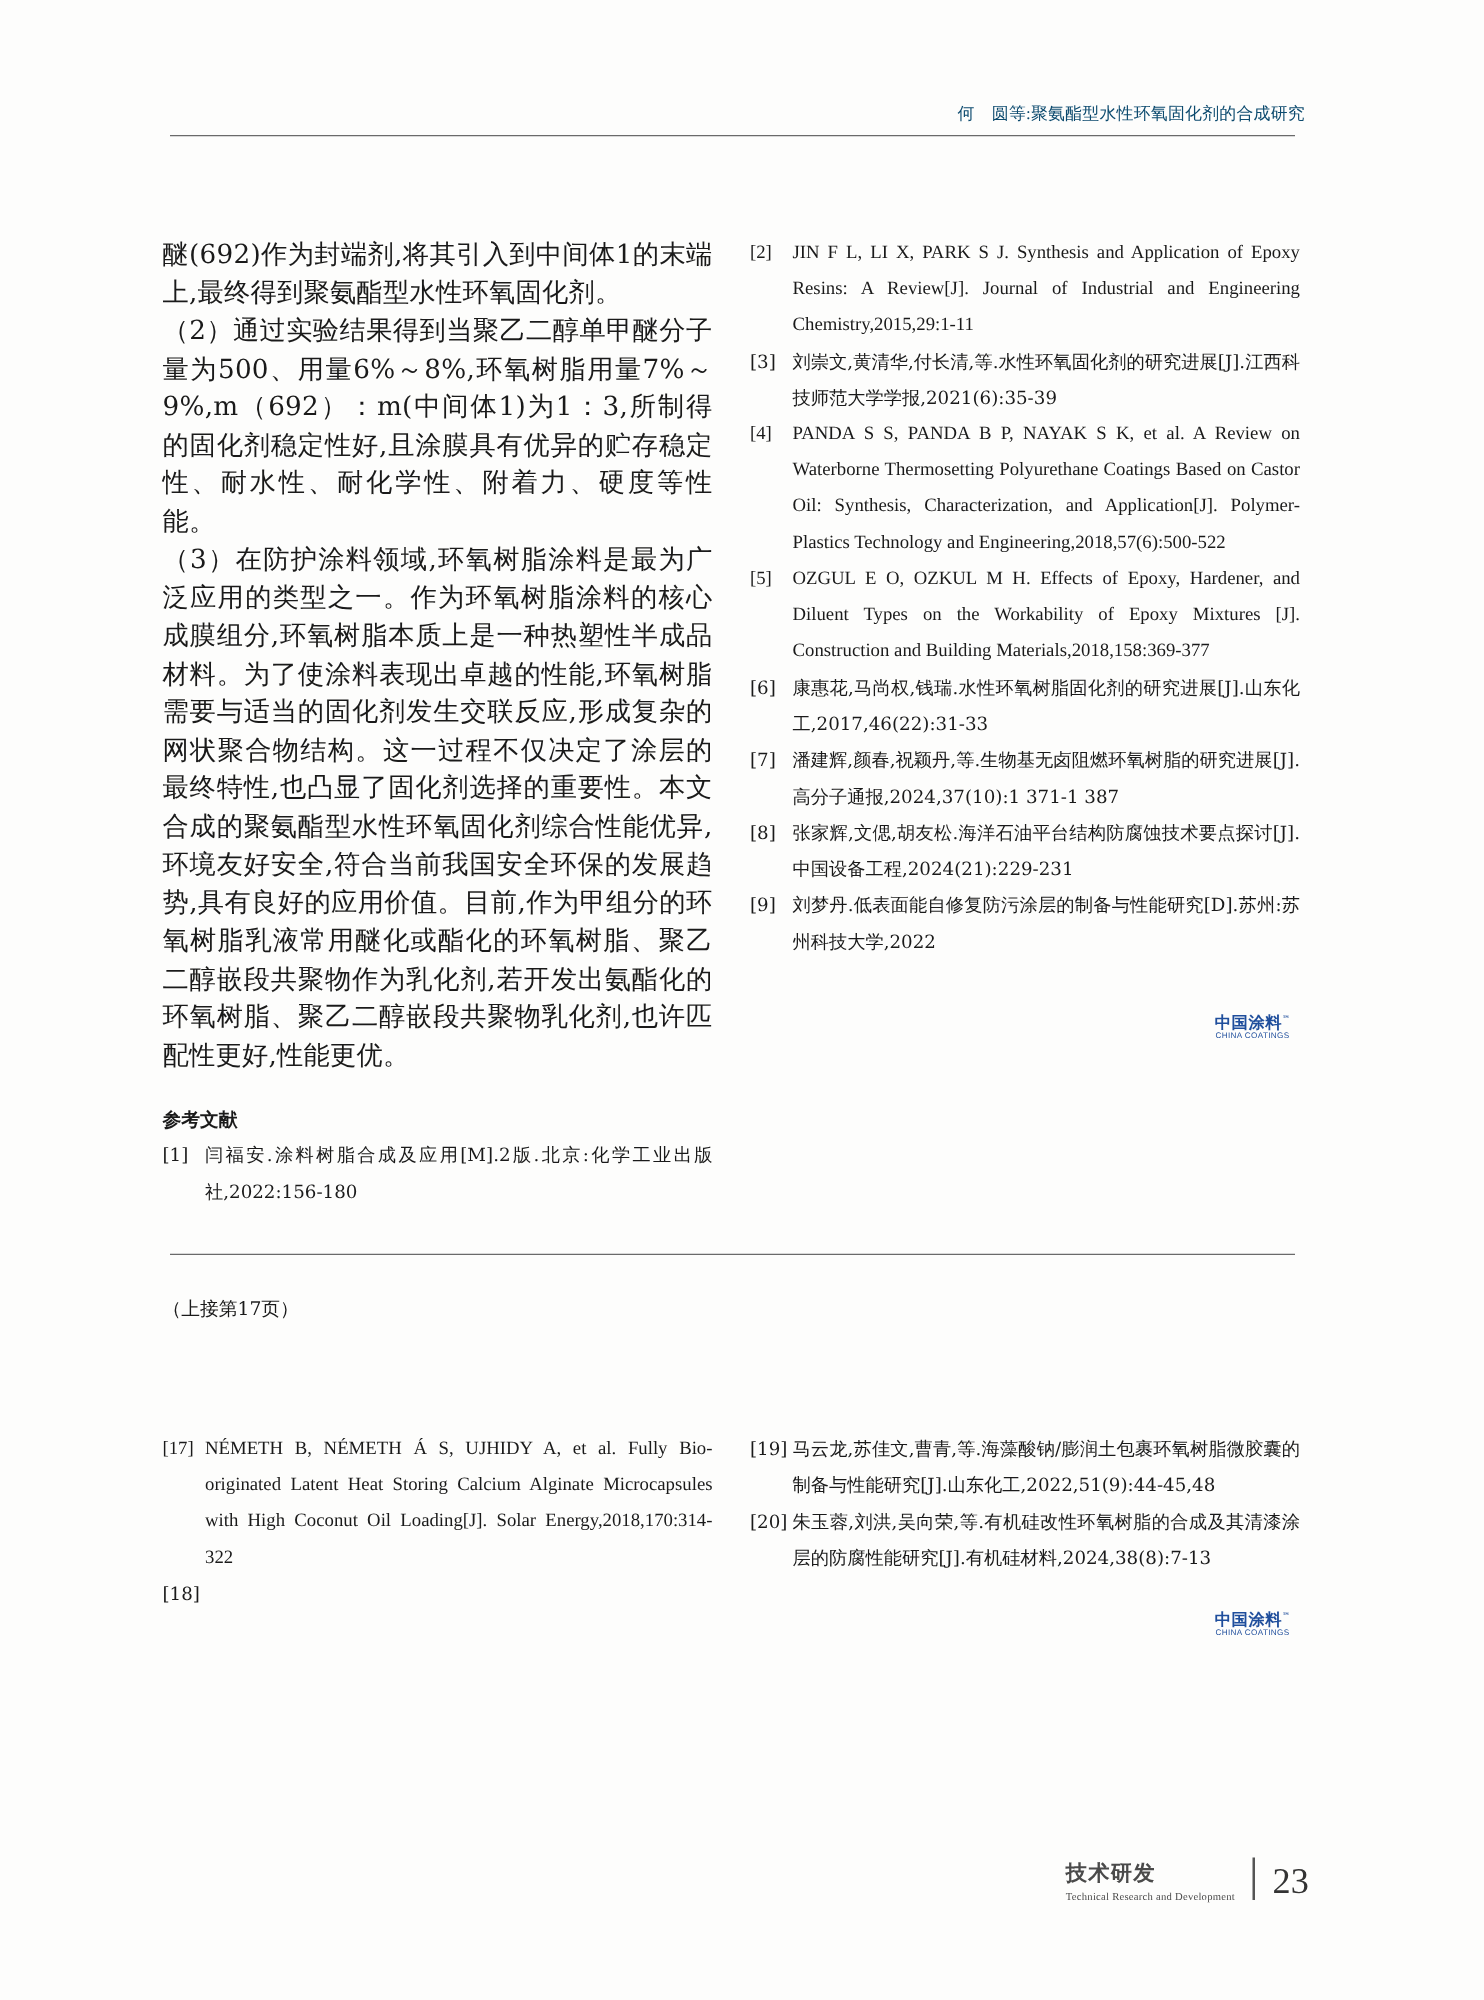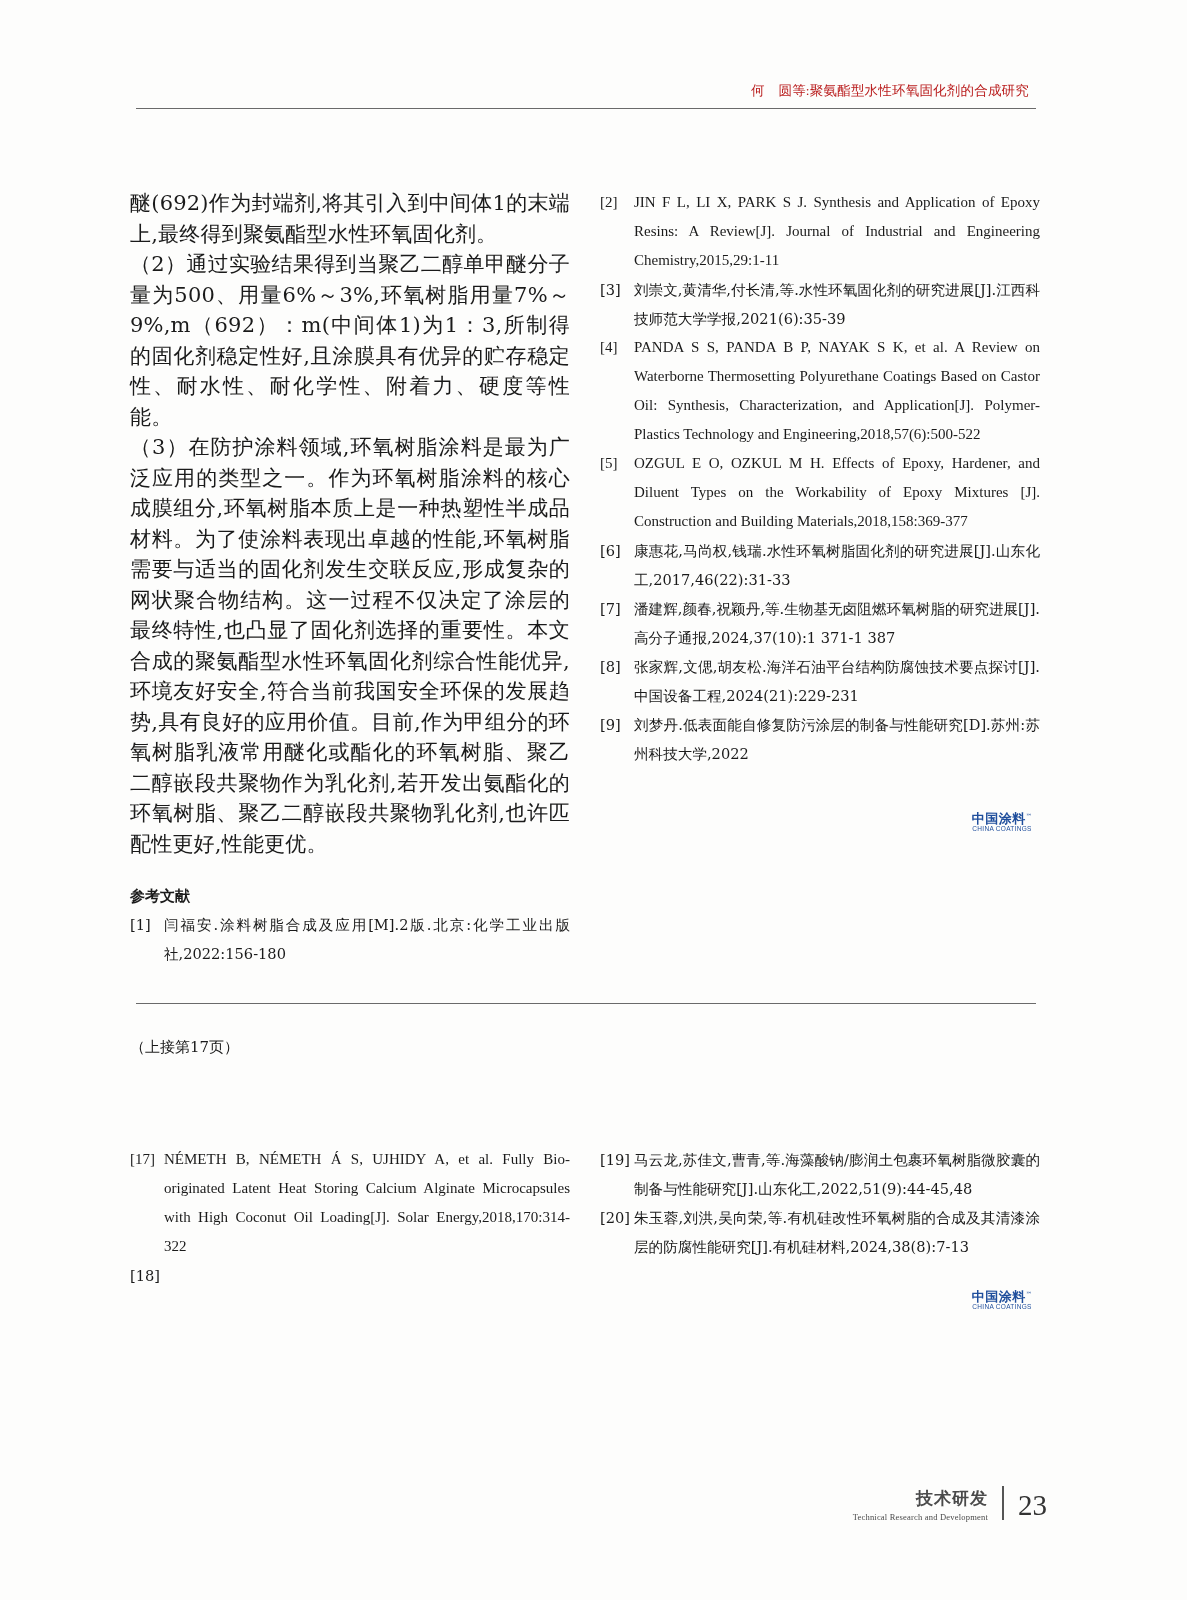--- a/index.html
+++ b/index.html
@@ -19,26 +19,26 @@
     position: absolute;
     left: 0; top: 0;
     width: 1187px;
     height: 1600px;
     background: #fdfdfc;
   }
 
   
   .runhead {
     position: absolute;
-    left: 129px;
+    left: 144px;
     top: 82px;
     width: 900px;
     text-align: right;
     font-size: 13.5px;
-    color: #b91c1c;
+    color: #0c4a6e;
     letter-spacing: 0.2px;
   }
   .runhead-rule {
     position: absolute;
     left: 136px;
     top: 108px;
     width: 900px;
     height: 1px;
     background: #6a6a6a;
   }
@@ -153,21 +153,21 @@
   
   .footer {
     position: absolute;
     right: 140px;
     bottom: 78px;
     display: flex;
     align-items: flex-end;
     gap: 10px;
   }
   .footer-text {
-    text-align: right;
+    text-align: left;
   }
   .footer-cn {
     font-size: 17px;
     font-weight: bold;
     color: #4a4a4a;
     font-family: "DejaVu Serif", "Liberation Serif", serif;
     letter-spacing: 1px;
   }
   .footer-en {
     font-size: 8.5px;
@@ -195,21 +195,21 @@
 
 <div class="page">
 
   <div class="runhead">何　圆等:聚氨酯型水性环氧固化剂的合成研究</div>
   <div class="runhead-rule"></div>
 
   <div class="cols">
 
     <div class="col col-left">
       <p class="body">醚(692)作为封端剂,将其引入到中间体1的末端上,最终得到聚氨酯型水性环氧固化剂。</p>
-      <p class="body">（2）通过实验结果得到当聚乙二醇单甲醚分子量为500、用量6%～3%,环氧树脂用量7%～9%,m（692）：m(中间体1)为1：3,所制得的固化剂稳定性好,且涂膜具有优异的贮存稳定性、耐水性、耐化学性、附着力、硬度等性能。</p>
+      <p class="body">（2）通过实验结果得到当聚乙二醇单甲醚分子量为500、用量6%～8%,环氧树脂用量7%～9%,m（692）：m(中间体1)为1：3,所制得的固化剂稳定性好,且涂膜具有优异的贮存稳定性、耐水性、耐化学性、附着力、硬度等性能。</p>
       <p class="body">（3）在防护涂料领域,环氧树脂涂料是最为广泛应用的类型之一。作为环氧树脂涂料的核心成膜组分,环氧树脂本质上是一种热塑性半成品材料。为了使涂料表现出卓越的性能,环氧树脂需要与适当的固化剂发生交联反应,形成复杂的网状聚合物结构。这一过程不仅决定了涂层的最终特性,也凸显了固化剂选择的重要性。本文合成的聚氨酯型水性环氧固化剂综合性能优异,环境友好安全,符合当前我国安全环保的发展趋势,具有良好的应用价值。目前,作为甲组分的环氧树脂乳液常用醚化或酯化的环氧树脂、聚乙二醇嵌段共聚物作为乳化剂,若开发出氨酯化的环氧树脂、聚乙二醇嵌段共聚物乳化剂,也许匹配性更好,性能更优。</p>
 
       <div class="refs-title">参考文献</div>
 
       <div class="ref cn">
         <span class="num">[1]</span>
         <span>闫福安.涂料树脂合成及应用[M].2版.北京:化学工业出版社,2022:156-180</span>
       </div>
     </div>
 

